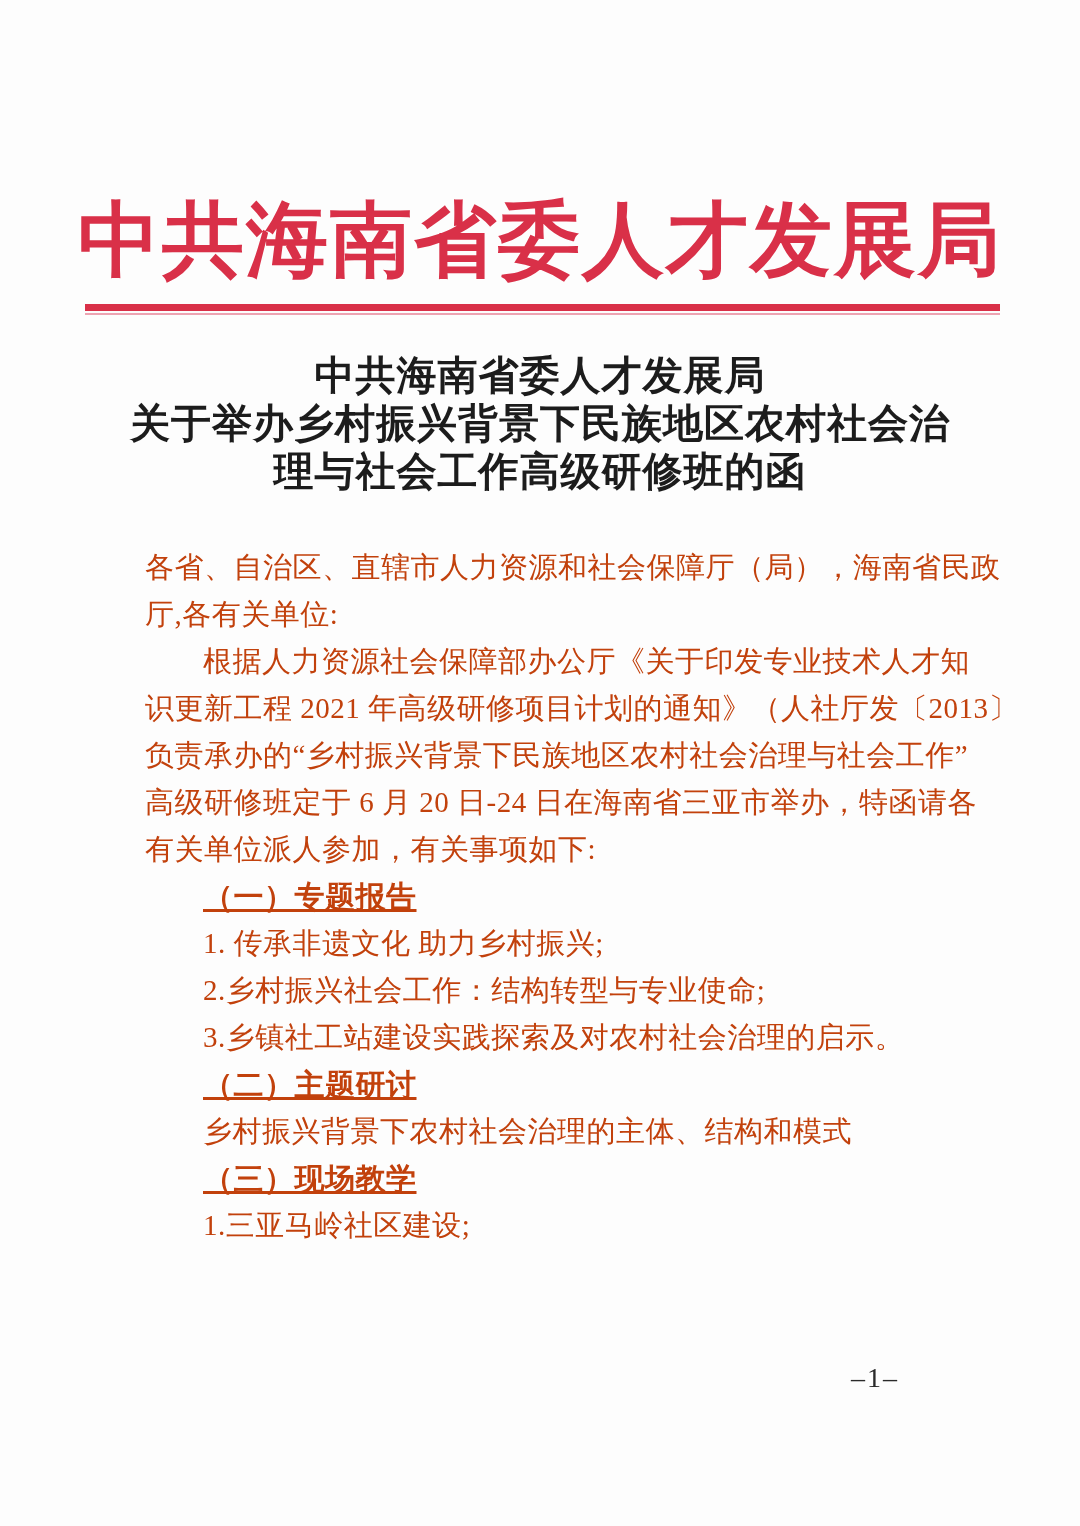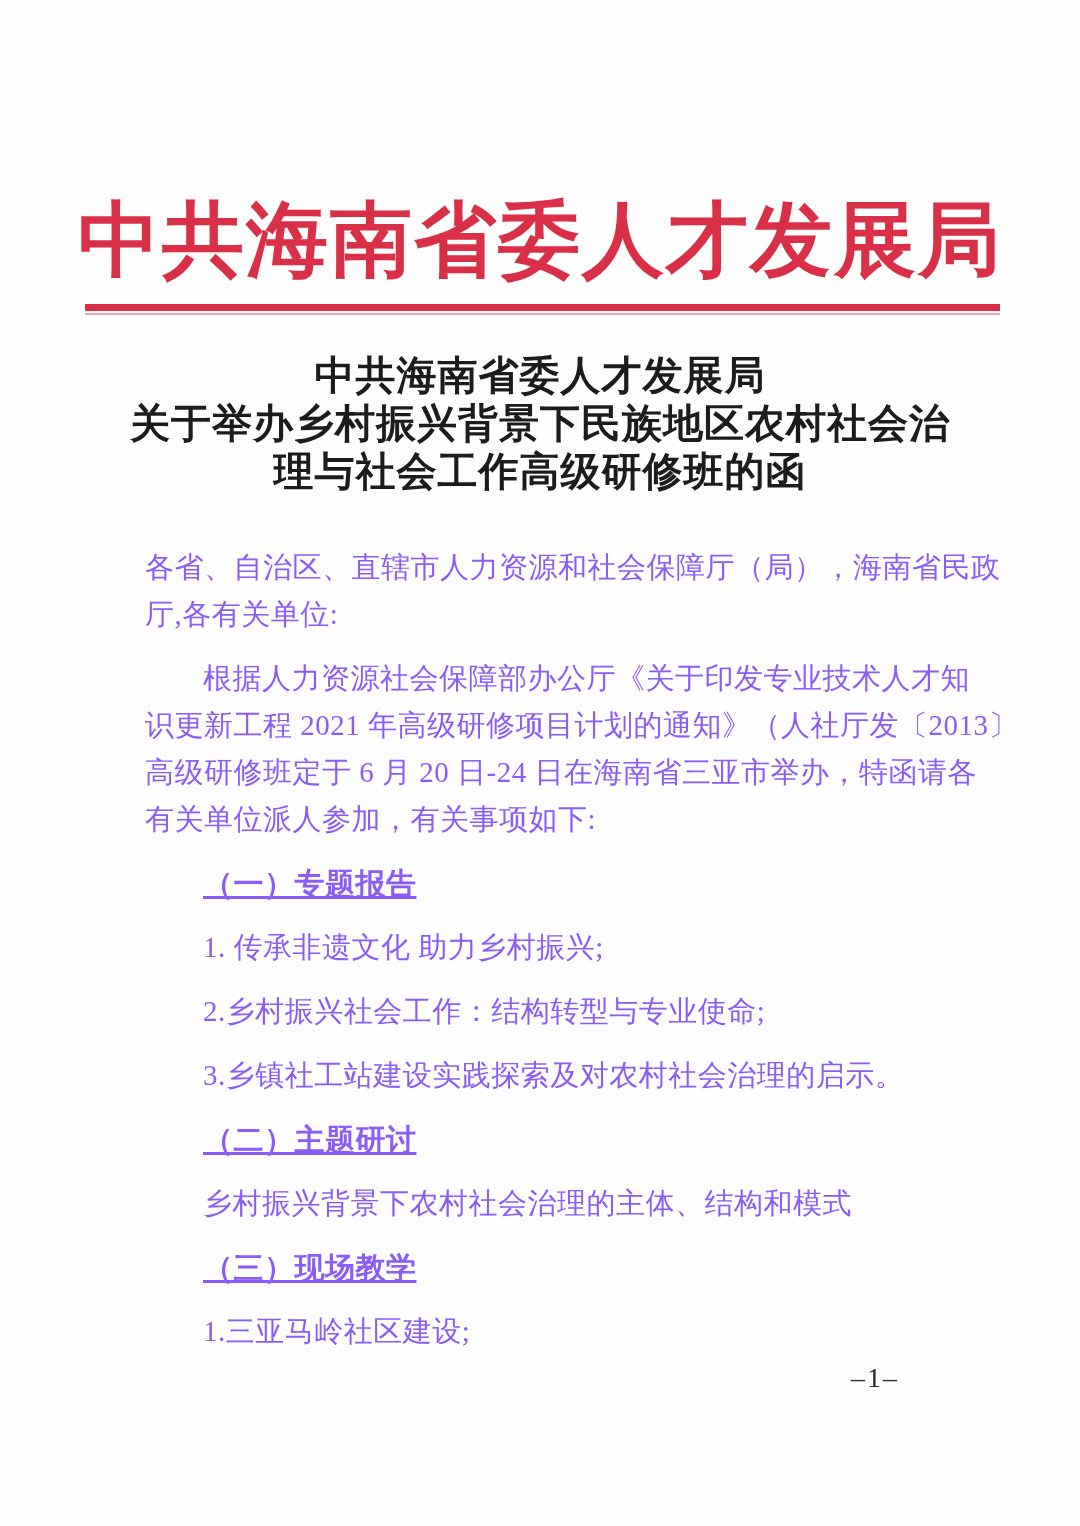--- a/index.html
+++ b/index.html
@@ -60,28 +60,28 @@
     color: var(--text-black);
     letter-spacing: 1px;
   }
   .doc-body {
     position: absolute;
     top: 544px;
     left: 145px;
     width: 815px;
     font-size: 29px;
     line-height: 47px;
-    color: #8b5cf6;
+    color: #c2410c;
   }
   .line {
     height: 47px;
     white-space: nowrap;
     letter-spacing: 0.5px;
   }
-  .indent { padding-left: 58px; margin-top: 17px; }
+  .indent { padding-left: 58px; }
   .h-hei {
     font-weight: bold;
     font-family: "Liberation Sans", "DejaVu Sans", sans-serif;
     font-size: 30px;
   }
   .h-kai {
     font-weight: bold;
     font-size: 30px;
     text-decoration: underline;
   }
@@ -110,20 +110,21 @@
     <div>中共海南省委人才发展局</div>
     <div>关于举办乡村振兴背景下民族地区农村社会治</div>
     <div>理与社会工作高级研修班的函</div>
   </div>
 
   <div class="doc-body">
     <div class="line">各省、自治区、直辖市人力资源和社会保障厅（局），海南省民政</div>
     <div class="line">厅,各有关单位:</div>
     <div class="line indent">根据人力资源社会保障部办公厅《关于印发专业技术人才知</div>
     <div class="line">识更新工程 2021 年高级研修项目计划的通知》（人社厅发〔2013〕</div>
+    <div class="line">负责承办的“乡村振兴背景下民族地区农村社会治理与社会工作”</div>
     <div class="line">高级研修班定于 6 月 20 日-24 日在海南省三亚市举办，特函请各</div>
     <div class="line">有关单位派人参加，有关事项如下:</div>
     <div class="line indent h-kai">（一）专题报告</div>
     <div class="line indent">1. 传承非遗文化 助力乡村振兴;</div>
     <div class="line indent">2.乡村振兴社会工作：结构转型与专业使命;</div>
     <div class="line indent">3.乡镇社工站建设实践探索及对农村社会治理的启示。</div>
     <div class="line indent h-kai">（二）主题研讨</div>
     <div class="line indent">乡村振兴背景下农村社会治理的主体、结构和模式</div>
     <div class="line indent h-kai">（三）现场教学</div>
     <div class="line indent">1.三亚马岭社区建设;</div>

